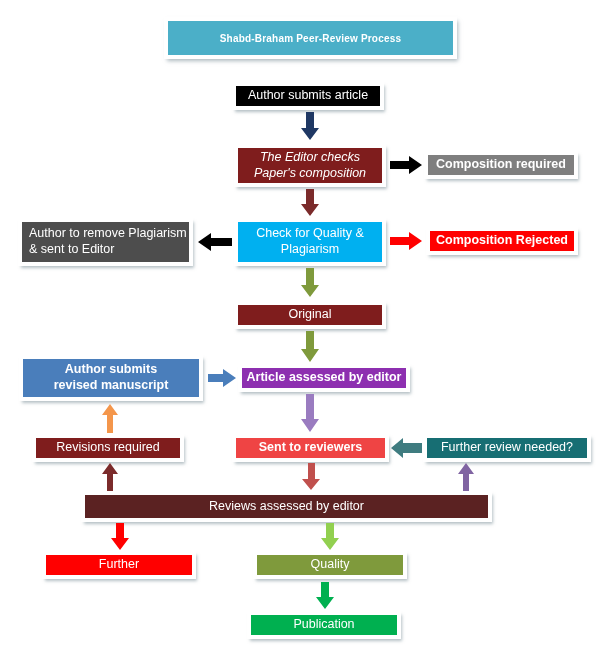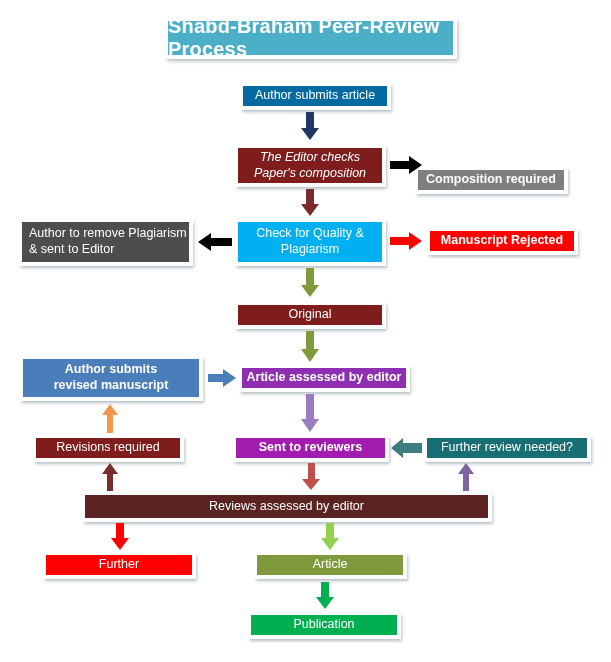--- a/index.html
+++ b/index.html
@@ -46,21 +46,21 @@
   
   #title-banner {
     position: absolute;
     left: 165px;
     top: 18px;
     width: 285px;
     height: 34px;
     background: #4bafc8;
     color: #ffffff;
     font-weight: bold;
-    font-size: 20px;
+    font-size: 10px;
     display: flex;
     align-items: center;
     justify-content: center;
     border: 3px solid #ffffff;
     box-shadow: 0 0 0 1px #ffffff,
                 2px 3px 4px rgba(120,140,150,0.6);
     letter-spacing: .2px;
   }
 
   
@@ -68,53 +68,53 @@
 
   .arrow svg { display: block; overflow: visible; }
 </style>
 </head>
 <body>
 
 <div id="canvas">
 
   <div id="title-banner">Shabd-Braham Peer-Review Process</div>
 
-  <div class="node" style="left:240px; top:83px; width:150px; height:26px; background:#0369a1;">Author submits article</div>
+  <div class="node" style="left:233px; top:83px; width:150px; height:26px; background:#000000;">Author submits article</div>
 
   <div class="node" style="left:235px; top:145px; width:150px; height:41px; background:#7f1d1d;font-style:italic;">The Editor checks
 Paper's composition</div>
 
-  <div class="node bold" style="left:415px; top:152px; width:152px; height:26px; background:#7f7f7f;margin-top:15px;">Composition required</div>
+  <div class="node bold" style="left:425px; top:152px; width:152px; height:26px; background:#7f7f7f;">Composition required</div>
 
   <div class="node leftal" style="left:19px; top:219px; width:173px; height:46px; background:#4d4d4d;">Author to remove Plagiarism
 &amp; sent to Editor</div>
 
   <div class="node" style="left:235px; top:219px; width:150px; height:46px; background:#00b0f0;text-align:center;">Check for Quality &amp;
 Plagiarism</div>
 
-  <div class="node bold" style="left:427px; top:228px; width:150px; height:26px; background:#ff0000;">Manuscript Rejected</div>
+  <div class="node bold" style="left:427px; top:228px; width:150px; height:26px; background:#ff0000;">Composition Rejected</div>
 
   <div class="node" style="left:235px; top:302px; width:150px; height:26px; background:#7f1d1d;">Original</div>
 
   <div class="node bold" style="left:20px; top:356px; width:182px; height:44px; background:#4a7ebb;text-align:center;">Author submits
 revised manuscript</div>
 
   <div class="node bold" style="left:239px; top:365px; width:170px; height:26px; background:#8d2fb0;">Article assessed by editor</div>
 
   <div class="node" style="left:33px; top:435px; width:150px; height:26px; background:#7f1d1d;">Revisions required</div>
 
-  <div class="node bold" style="left:233px; top:435px; width:155px; height:26px; background:#a21caf;">Sent to reviewers</div>
+  <div class="node bold" style="left:233px; top:435px; width:155px; height:26px; background:#ef4444;">Sent to reviewers</div>
 
   <div class="node" style="left:424px; top:435px; width:166px; height:26px; background:#176e73;">Further review needed?</div>
 
   <div class="node" style="left:82px; top:492px; width:409px; height:29px; background:#5b2222;">Reviews assessed by editor</div>
 
   <div class="node" style="left:43px; top:552px; width:152px; height:26px; background:#ff0000;">Further</div>
 
-  <div class="node" style="left:254px; top:552px; width:152px; height:26px; background:#7f9a3c;">Article</div>
+  <div class="node" style="left:254px; top:552px; width:152px; height:26px; background:#7f9a3c;">Quality</div>
 
   <div class="node" style="left:248px; top:612px; width:152px; height:26px; background:#00b050;">Publication</div>
 
   <div class="arrow down" style="left:295px; top:112px; width:30px; height:30px;">
     <svg width="30" height="30" viewBox="0 0 30 30" aria-hidden="true">
       <polygon points="11,0 19,0 19,16 24,16 15,28 6,16 11,16" fill="#1f3864"></polygon>
     </svg>
   </div>
 
   <div class="arrow right" style="left:390px; top:153px; width:34px; height:24px;">

